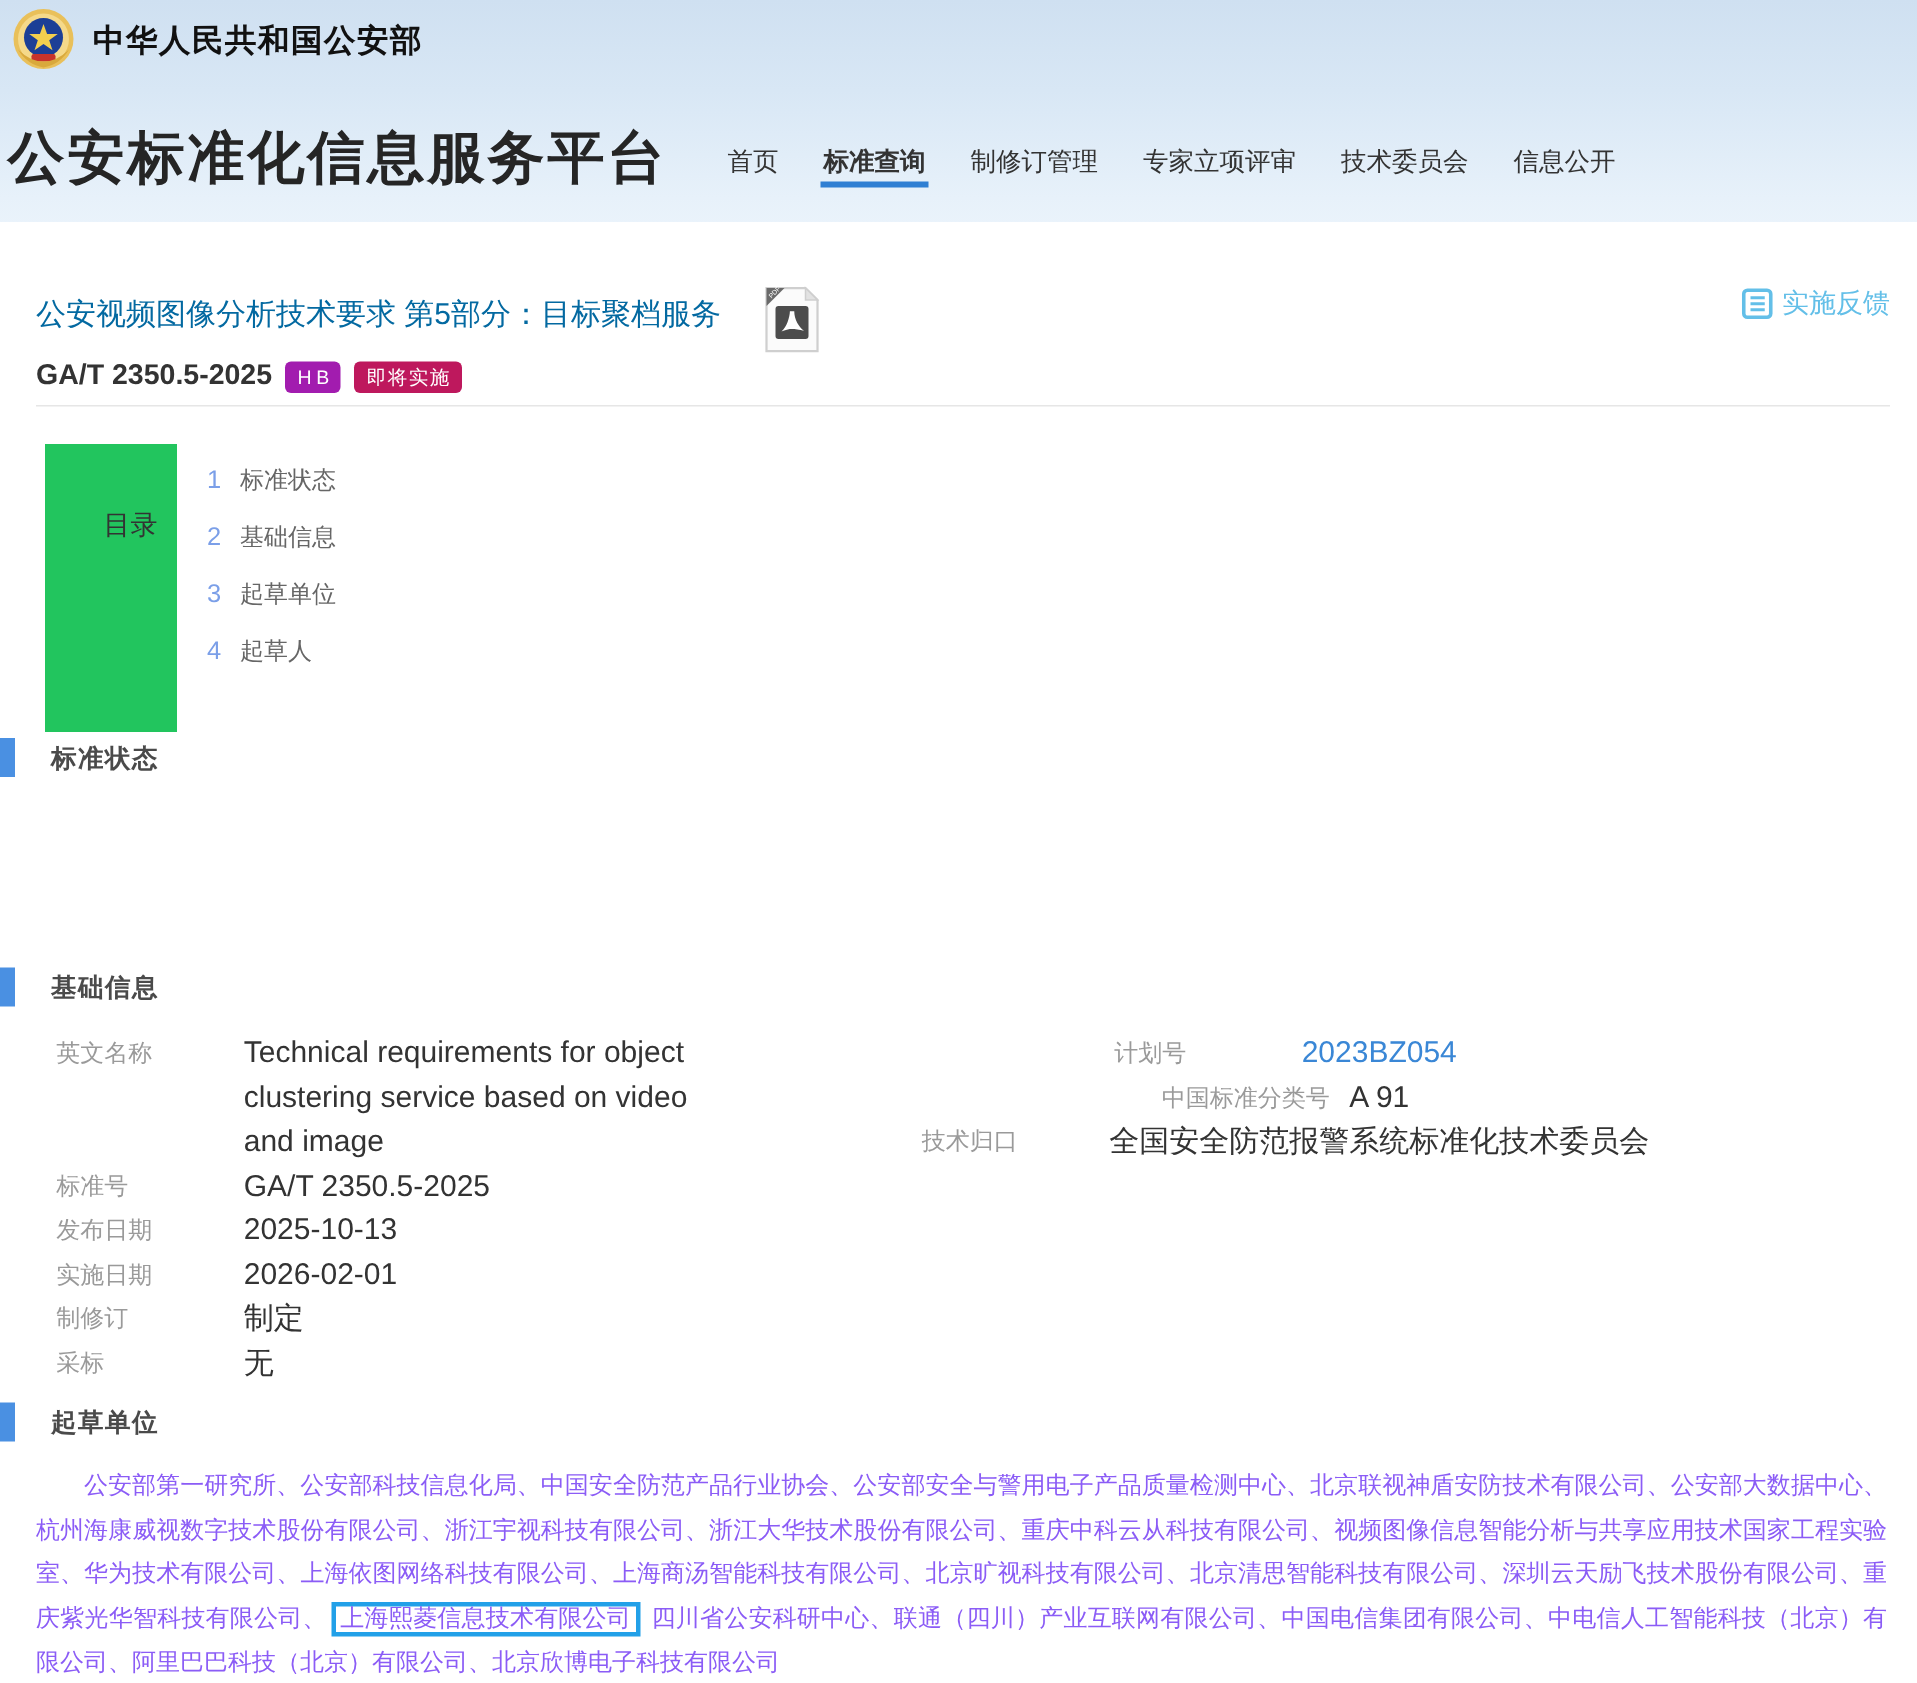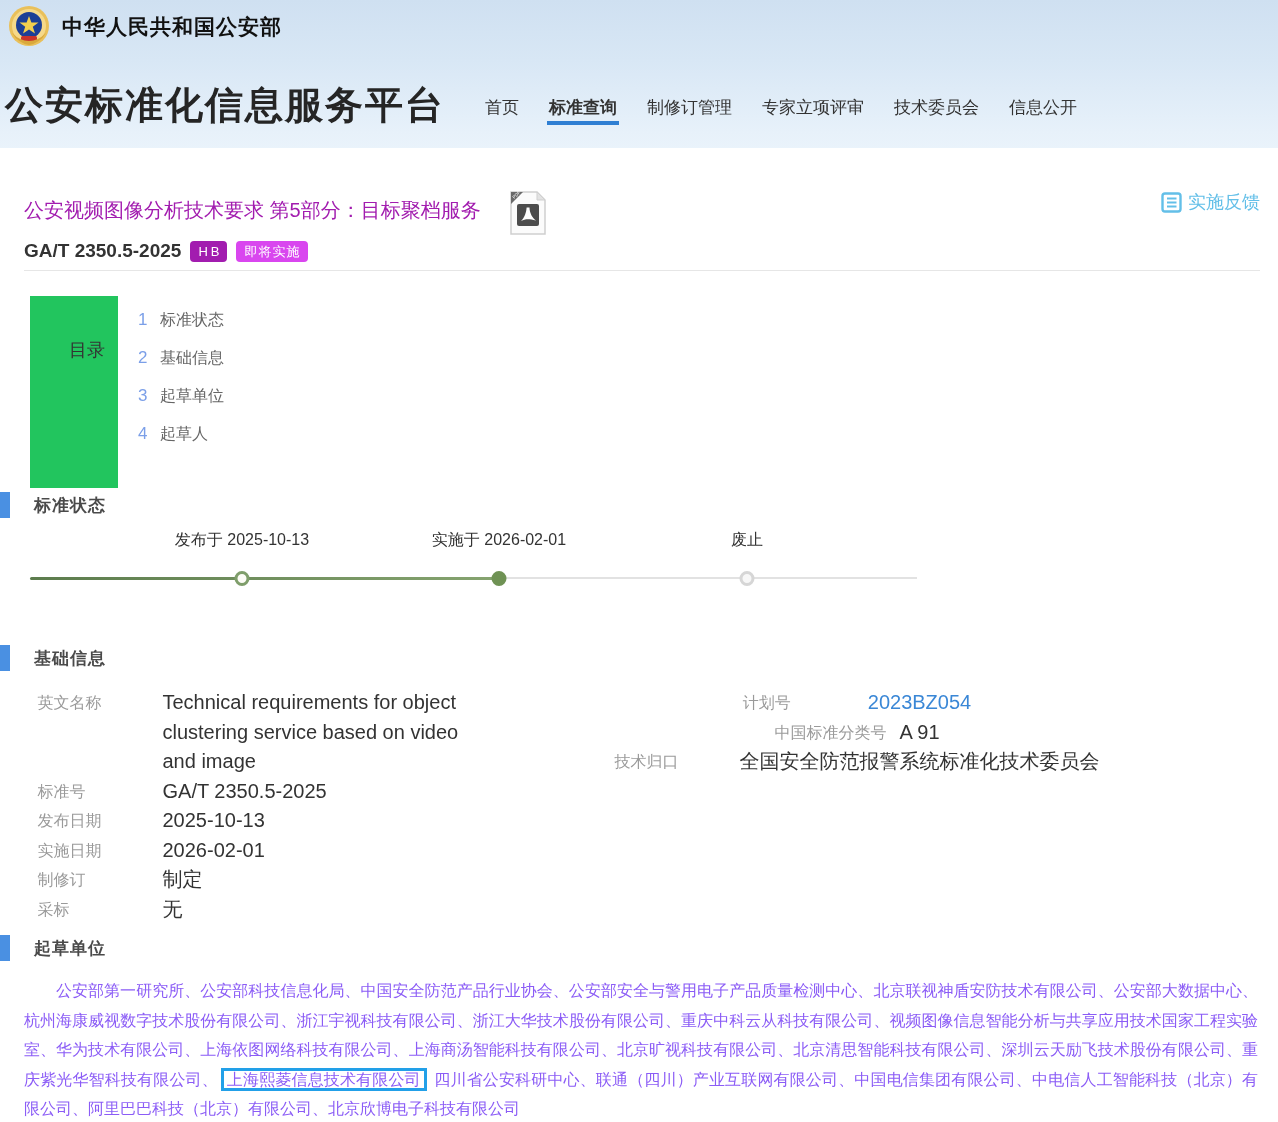--- a/index.html
+++ b/index.html
@@ -15,29 +15,29 @@
   .site-title { position:absolute; left:5px; top:80px; font-size:38px; font-weight:bold; color:#252525; letter-spacing:2px; }
   .nav { position:absolute; left:485px; top:96px; display:flex; gap:30px; }
   .nav-item { position:relative; font-size:17px; color:#333; padding-bottom:16px; cursor:pointer; white-space:nowrap; }
   .nav-item.active { font-weight:bold; }
   .nav-item.active::after { content:""; position:absolute; left:-2px; right:-2px; bottom:10px; height:4px; background:#2f7fd3; }
 
   
   .content { position:absolute; left:0; top:148px; width:1278px; height:974px; background:#fff; }
 
   .title-row { position:absolute; left:24px; top:48px; display:flex; align-items:flex-start; }
-  .std-title { font-size:20px; color:#a21caf; line-height:28px; }
+  .std-title { font-size:20px; color:#0369a1; line-height:28px; }
   .pdf-icon { margin-left:28px; margin-top:-6px; cursor:pointer; }
   .feedback { position:absolute; right:18px; top:42px; display:flex; align-items:center; gap:6px; color:#63bfe8; font-size:18px; cursor:pointer; }
 
   .code-row { position:absolute; left:24px; top:92px; display:flex; align-items:center; }
   .std-code { font-size:19px; font-weight:bold; color:#333; }
   .badge { height:21px; line-height:21px; border-radius:4px; color:#fff; font-size:13px; padding:0 8px; margin-left:9px; }
   .badge-hb { background:#a21caf; letter-spacing:3px; padding-right:5px; }
-  .badge-status { background:#d946ef; letter-spacing:1px; }
+  .badge-status { background:#be185d; letter-spacing:1px; }
 
   .divider { position:absolute; left:24px; top:122px; width:1236px; height:1px; background:#e6e6e6; }
 
   
   .toc-box { position:absolute; left:30px; top:148px; width:88px; height:192px; background:#22c55e;
     text-align:right; padding:42px 13px 0 0; font-size:18px; color:#333; }
   .toc-list { position:absolute; left:138px; top:162px; }
   .toc-item { display:flex; align-items:baseline; height:38px; cursor:pointer; }
   .toc-num { font-size:17px; color:#7b9fe8; width:14px; }
   .toc-label { font-size:16px; color:#666; margin-left:8px; }
@@ -151,30 +151,20 @@
         <span class="toc-num">4</span>
         <span class="toc-label">起草人</span>
       </div>
     </div>
 
     <div class="sec-head" style="top:344px;">
       <div class="sec-bar"></div>
       <div class="sec-title">标准状态</div>
     </div>
 
-    <div class="timeline">
-      <div class="tl-label" style="left:212px;">发布于 2025-10-13</div>
-      <div class="tl-label" style="left:469px;">实施于 2026-02-01</div>
-      <div class="tl-label" style="left:717px;">废止</div>
-      <div class="tl-line-green"></div>
-      <div class="tl-line-gray"></div>
-      <div class="tl-node done" style="left:212px;"></div>
-      <div class="tl-node current" style="left:469px;"></div>
-      <div class="tl-node pending" style="left:717px;"></div>
-    </div>
 
     <div class="sec-head" style="top:497px;">
       <div class="sec-bar"></div>
       <div class="sec-title">基础信息</div>
     </div>
 
     <div class="info-grid">
       <div class="info-col-left">
         <div class="info-row">
           <div class="info-label">英文名称</div>

